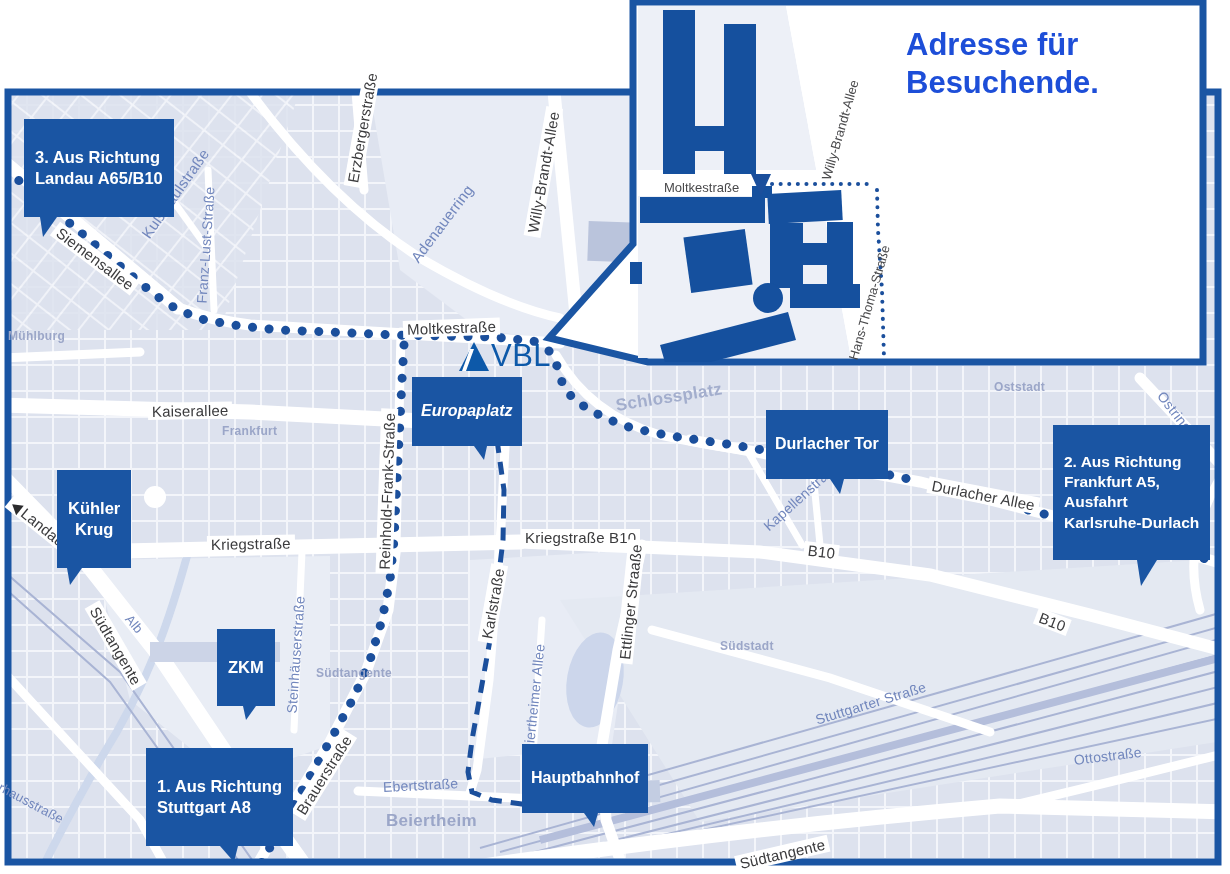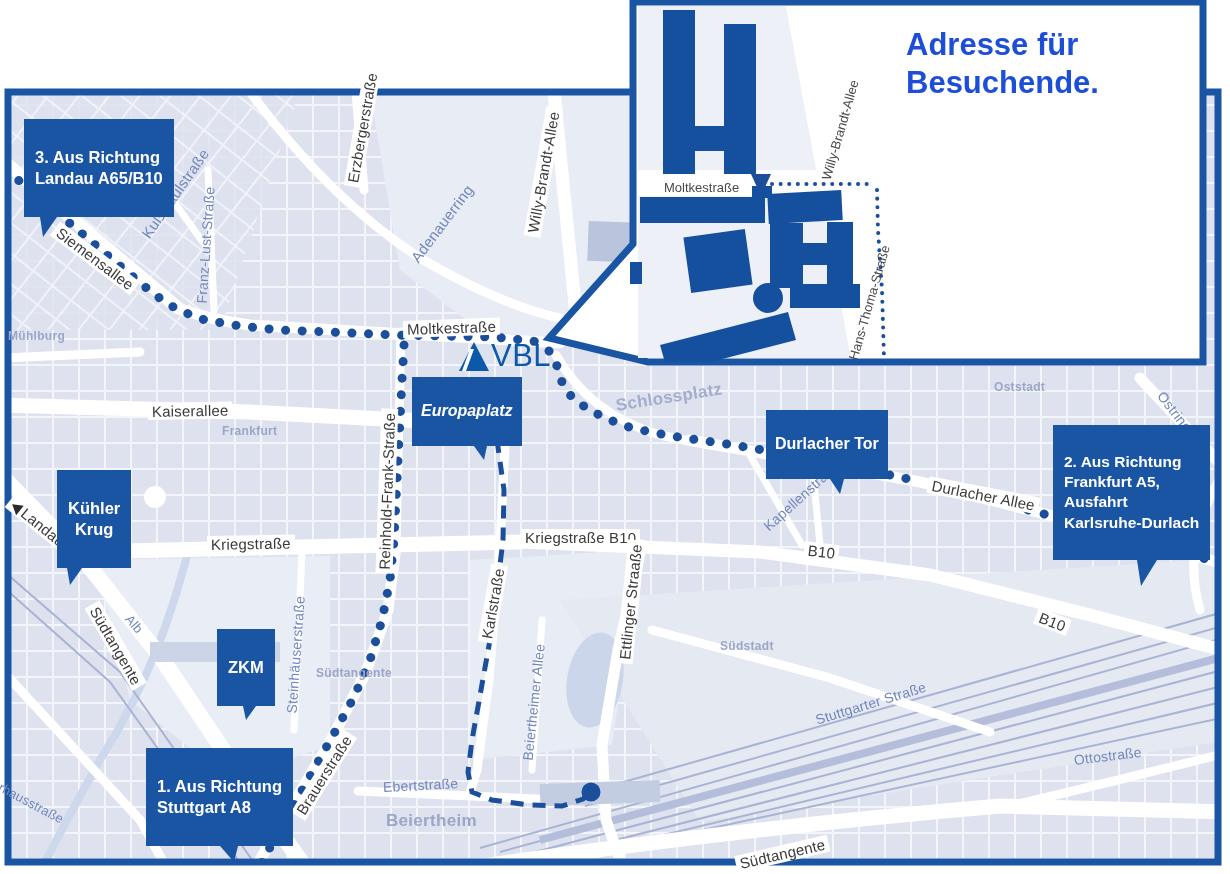--- a/index.html
+++ b/index.html
@@ -257,20 +257,24 @@
   </div>
 
   <div class="callout" style="left:1053px;top:425px;font-size:15.5px;line-height:1.3;">
     <span>2. Aus Richtung
 Frankfurt A5,
 Ausfahrt
 Karlsruhe-Durlach</span>
     <span class="tail" style="left:84px;border-width:26px 16px 0 4px;"></span>
   </div>
 
+  <div class="callout small" style="left:522px;top:744px;">
+    <span>Hauptbahnhof</span>
+    <span class="tail" style="left:62px;border-width:14px 4px 0 10px;"></span>
+  </div>
 
   <div class="inset-title">Adresse für
 Besuchende.</div>
   <div class="inset-sl" style="left:664px;top:180px;">Moltkestraße</div>
   <div class="inset-sl" style="left:826px;top:172px;transform:rotate(-74deg);">Willy-Brandt-Allee</div>
   <div class="inset-sl" style="left:853px;top:352px;transform:rotate(-74deg);">Hans-Thoma-Straße</div>
 
 </div>
 
 </body></html>

